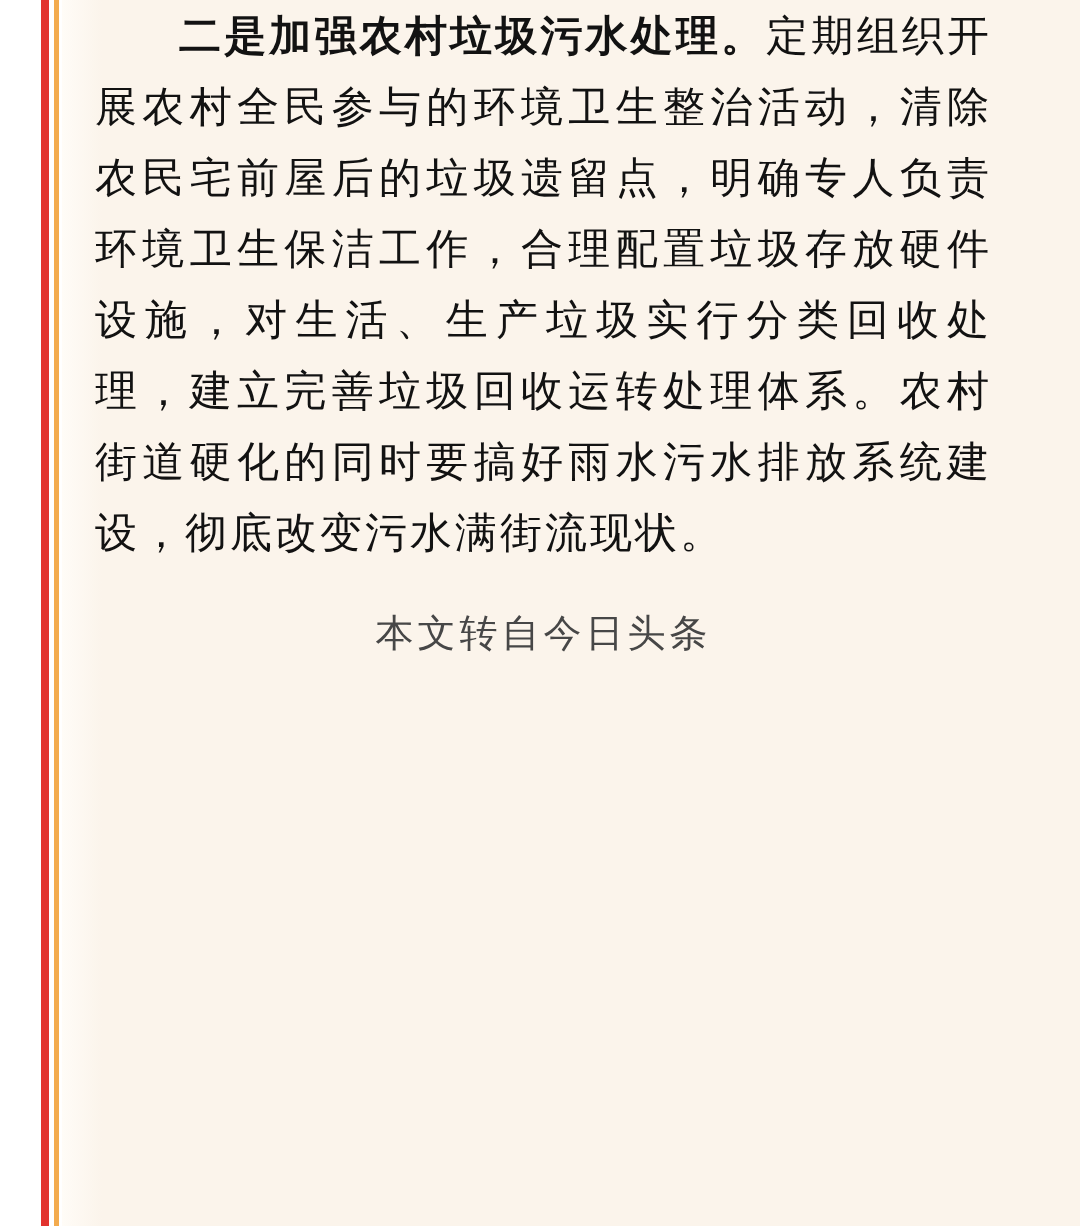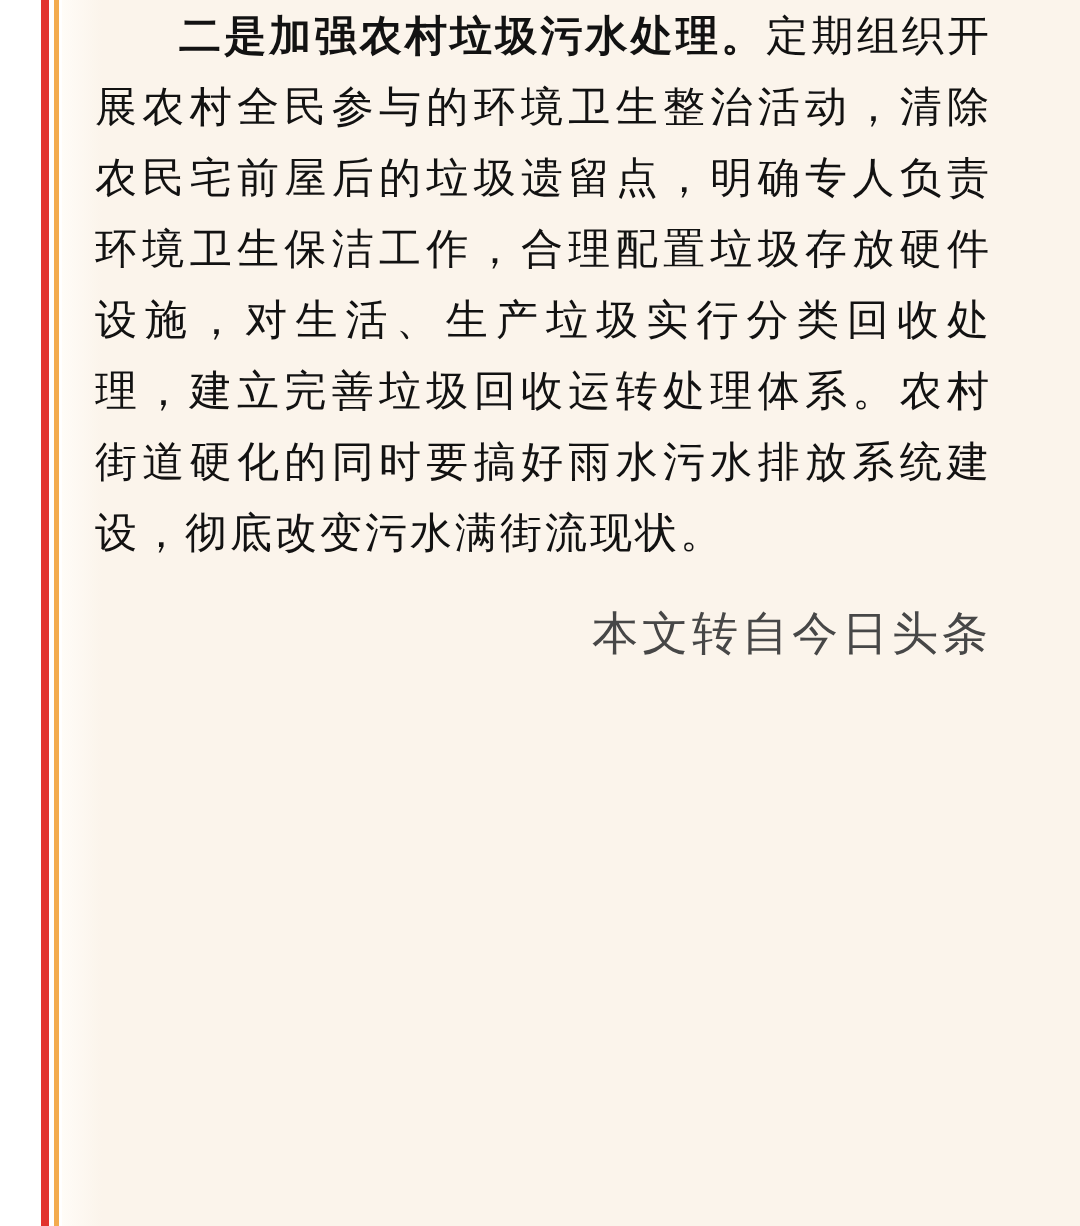--- a/index.html
+++ b/index.html
@@ -52,22 +52,22 @@
   }
   .para {
     text-indent: 2em;
   }
   .lead-bold {
     font-weight: bold;
   }
   .footer-note {
     margin-top: 37px;
     width: 897px;
-    text-align: right;
-    font-size: 46px;
+    text-align: center;
+    font-size: 38px;
     line-height: 56px;
     letter-spacing: 4px;
     color: #474747;
   }
 </style>
 </head>
 <body>
 
 <div class="page">
 

